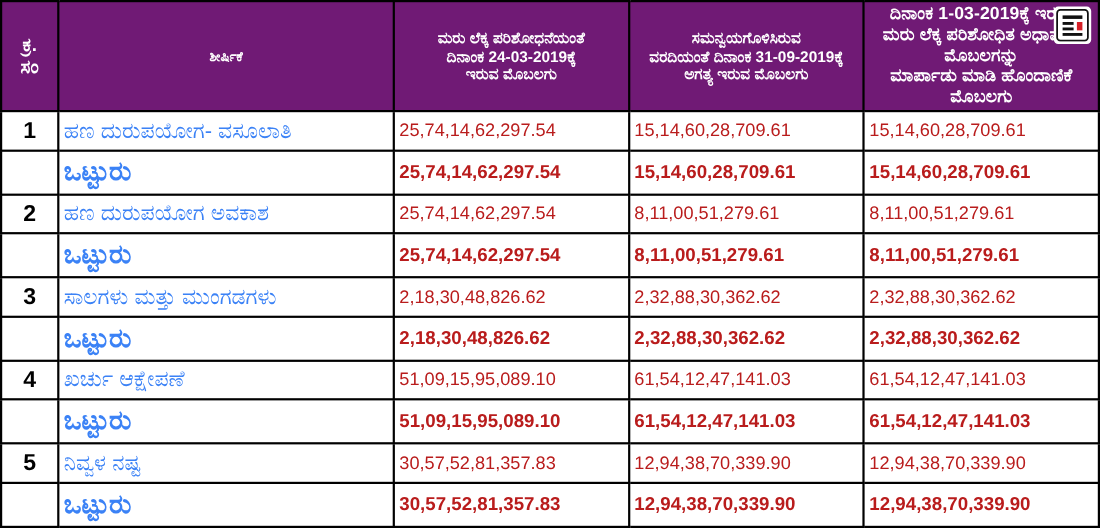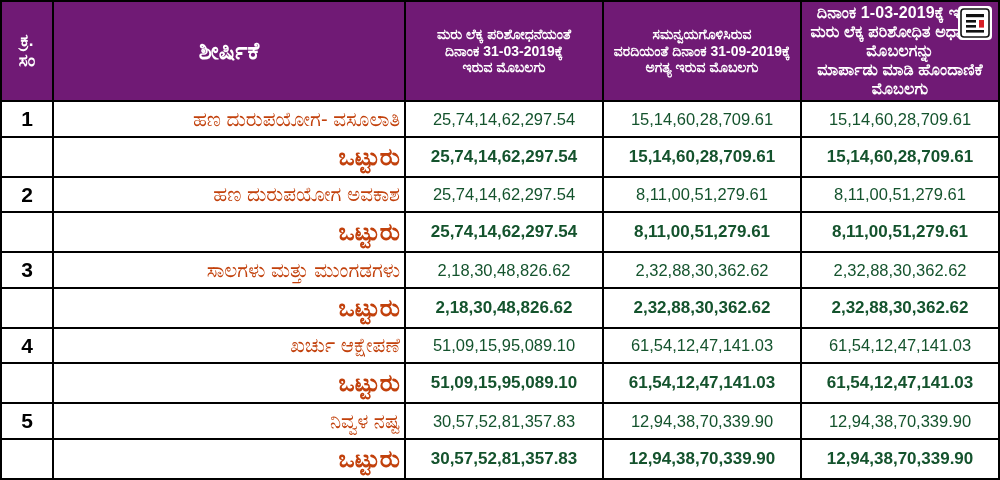--- a/index.html
+++ b/index.html
@@ -39,48 +39,48 @@
     color: #ffffff;
     font-weight: bold;
     text-align: center;
     line-height: 1.18;
   }
   th.h-sno {
     width: 52px;
     font-size: 17px;
   }
   th.h-title {
-    width: 352px;
-    font-size: 24px;
+    width: 305px;
+    font-size: 12px;
   }
   th.h-col {
     font-size: 14px;
     padding: 4px 6px;
   }
   th.h-col3 {
     font-size: 16px;
     letter-spacing: 0.1px;
   }
   .hdr-line { display: block; }
   
   td.c-sno {
     text-align: center;
     font-size: 21px;
     font-weight: bold;
     color: #000000;
   }
   td.c-title {
-    text-align: right;
+    text-align: left;
     font-size: 20px;
-    color: #c2410c;
+    color: #3b82f6;
   }
   td.c-num {
-    text-align: center;
+    text-align: left;
     font-size: 16.5px;
-    color: #14532d;
+    color: #b91c1c;
     margin-left: 45px;
   }
   tr.total td.c-title,
   tr.total td.c-num {
     font-weight: bold;
   }
   tr.total td.c-title { font-size: 24px; }
   tr.total td.c-num { font-size: 17px; }
   
   .logo {
@@ -105,21 +105,21 @@
   <table class="data-table">
     <thead>
       <tr>
         <th class="h-sno">
           <span class="hdr-line">ಕ್ರ.</span>
           <span class="hdr-line">ಸಂ</span>
         </th>
         <th class="h-title">ಶೀರ್ಷಿಕೆ</th>
         <th class="h-col">
           <span class="hdr-line">ಮರು ಲೆಕ್ಕ ಪರಿಶೋಧನೆಯಂತೆ</span>
-          <span class="hdr-line">ದಿನಾಂಕ 31-03-2019ಕ್ಕೆ</span>
+          <span class="hdr-line">ದಿನಾಂಕ 24-03-2019ಕ್ಕೆ</span>
           <span class="hdr-line">ಇರುವ ಮೊಬಲಗು</span>
         </th>
         <th class="h-col">
           <span class="hdr-line">ಸಮನ್ವಯಗೊಳಿಸಿರುವ</span>
           <span class="hdr-line">ವರದಿಯಂತೆ ದಿನಾಂಕ 31-09-2019ಕ್ಕೆ</span>
           <span class="hdr-line">ಅಗತ್ಯ ಇರುವ ಮೊಬಲಗು</span>
         </th>
         <th class="h-col h-col3">
           <span class="hdr-line">ದಿನಾಂಕ 1-03-2019ಕ್ಕೆ ಇರುವ</span>
           <span class="hdr-line">ಮರು ಲೆಕ್ಕ ಪರಿಶೋಧಿತ ಅಧಾವೆಯ ಮೊಬಲಗನ್ನು</span>

